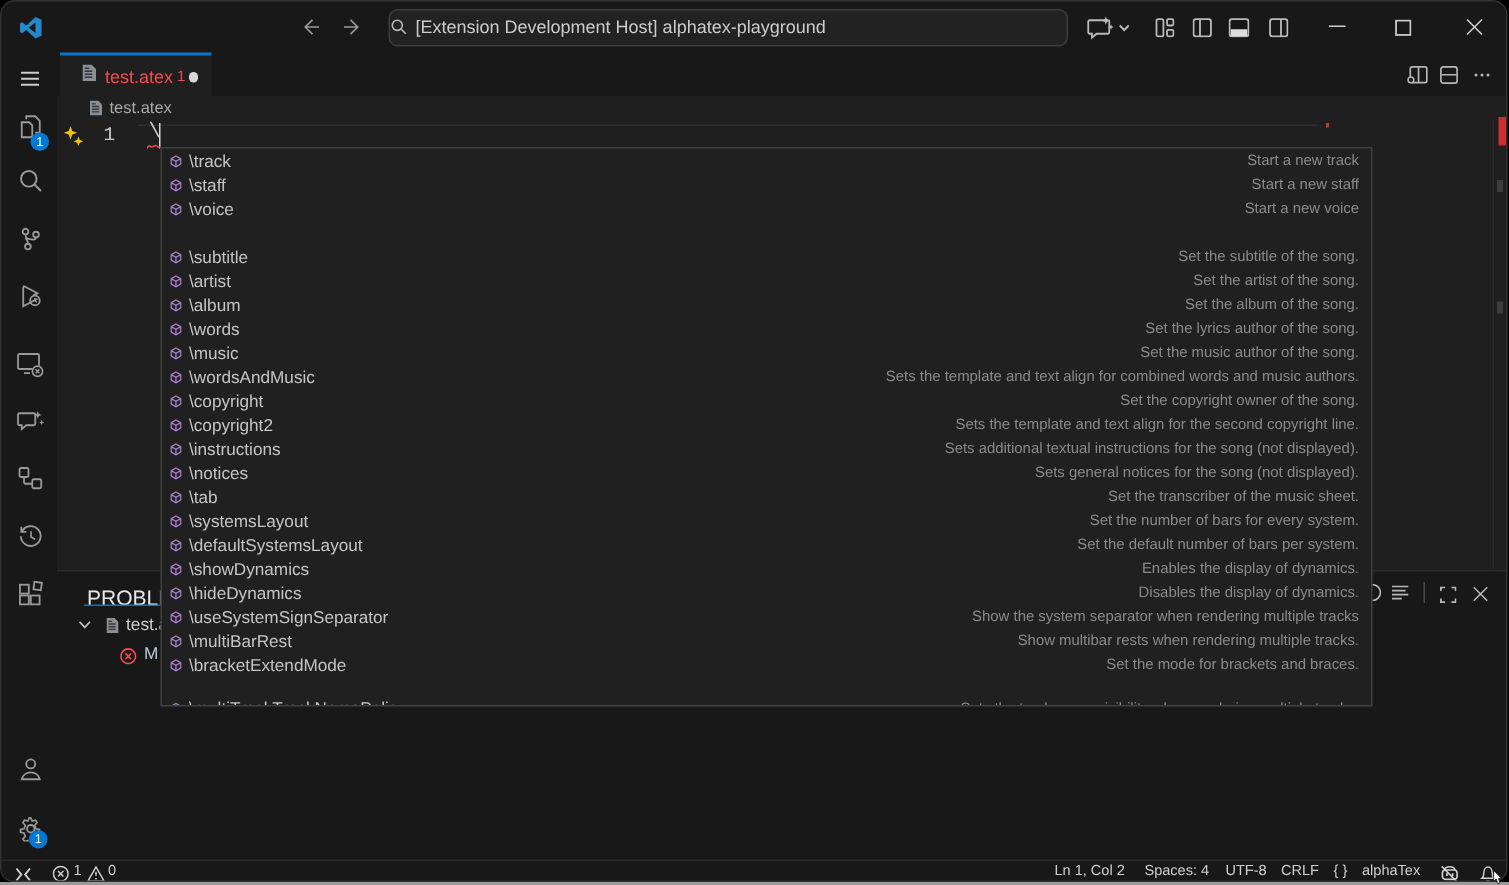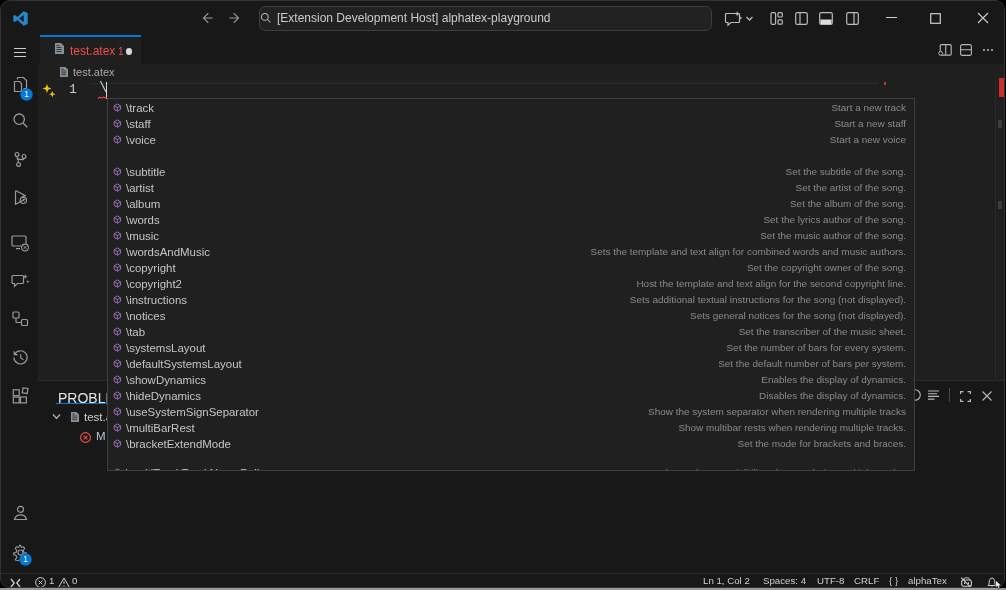--- a/index.html
+++ b/index.html
@@ -335,21 +335,21 @@
         </svg>
         <span class="lbl">\copyright</span>
         <span class="dtl">Set the copyright owner of the song.</span>
       </div>
 <div class="row" style="top:177px">
         <svg width="10" height="10" viewBox="0 0 16 16">
           <path d="M8.5 1.5l5 2.9v5.8l-5 2.9-5-2.9V4.4z" fill="none" stroke="#b180d7" stroke-width="1.3"></path>
           <path d="M3.6 4.5l4.9 2.8 4.9-2.8M8.5 7.3v5.6" fill="none" stroke="#b180d7" stroke-width="1.3"></path>
         </svg>
         <span class="lbl">\copyright2</span>
-        <span class="dtl">Host the template and text align for the second copyright line.</span>
+        <span class="dtl">Sets the template and text align for the second copyright line.</span>
       </div>
 <div class="row" style="top:193px">
         <svg width="10" height="10" viewBox="0 0 16 16">
           <path d="M8.5 1.5l5 2.9v5.8l-5 2.9-5-2.9V4.4z" fill="none" stroke="#b180d7" stroke-width="1.3"></path>
           <path d="M3.6 4.5l4.9 2.8 4.9-2.8M8.5 7.3v5.6" fill="none" stroke="#b180d7" stroke-width="1.3"></path>
         </svg>
         <span class="lbl">\instructions</span>
         <span class="dtl">Sets additional textual instructions for the song (not displayed).</span>
       </div>
 <div class="row" style="top:209px">

